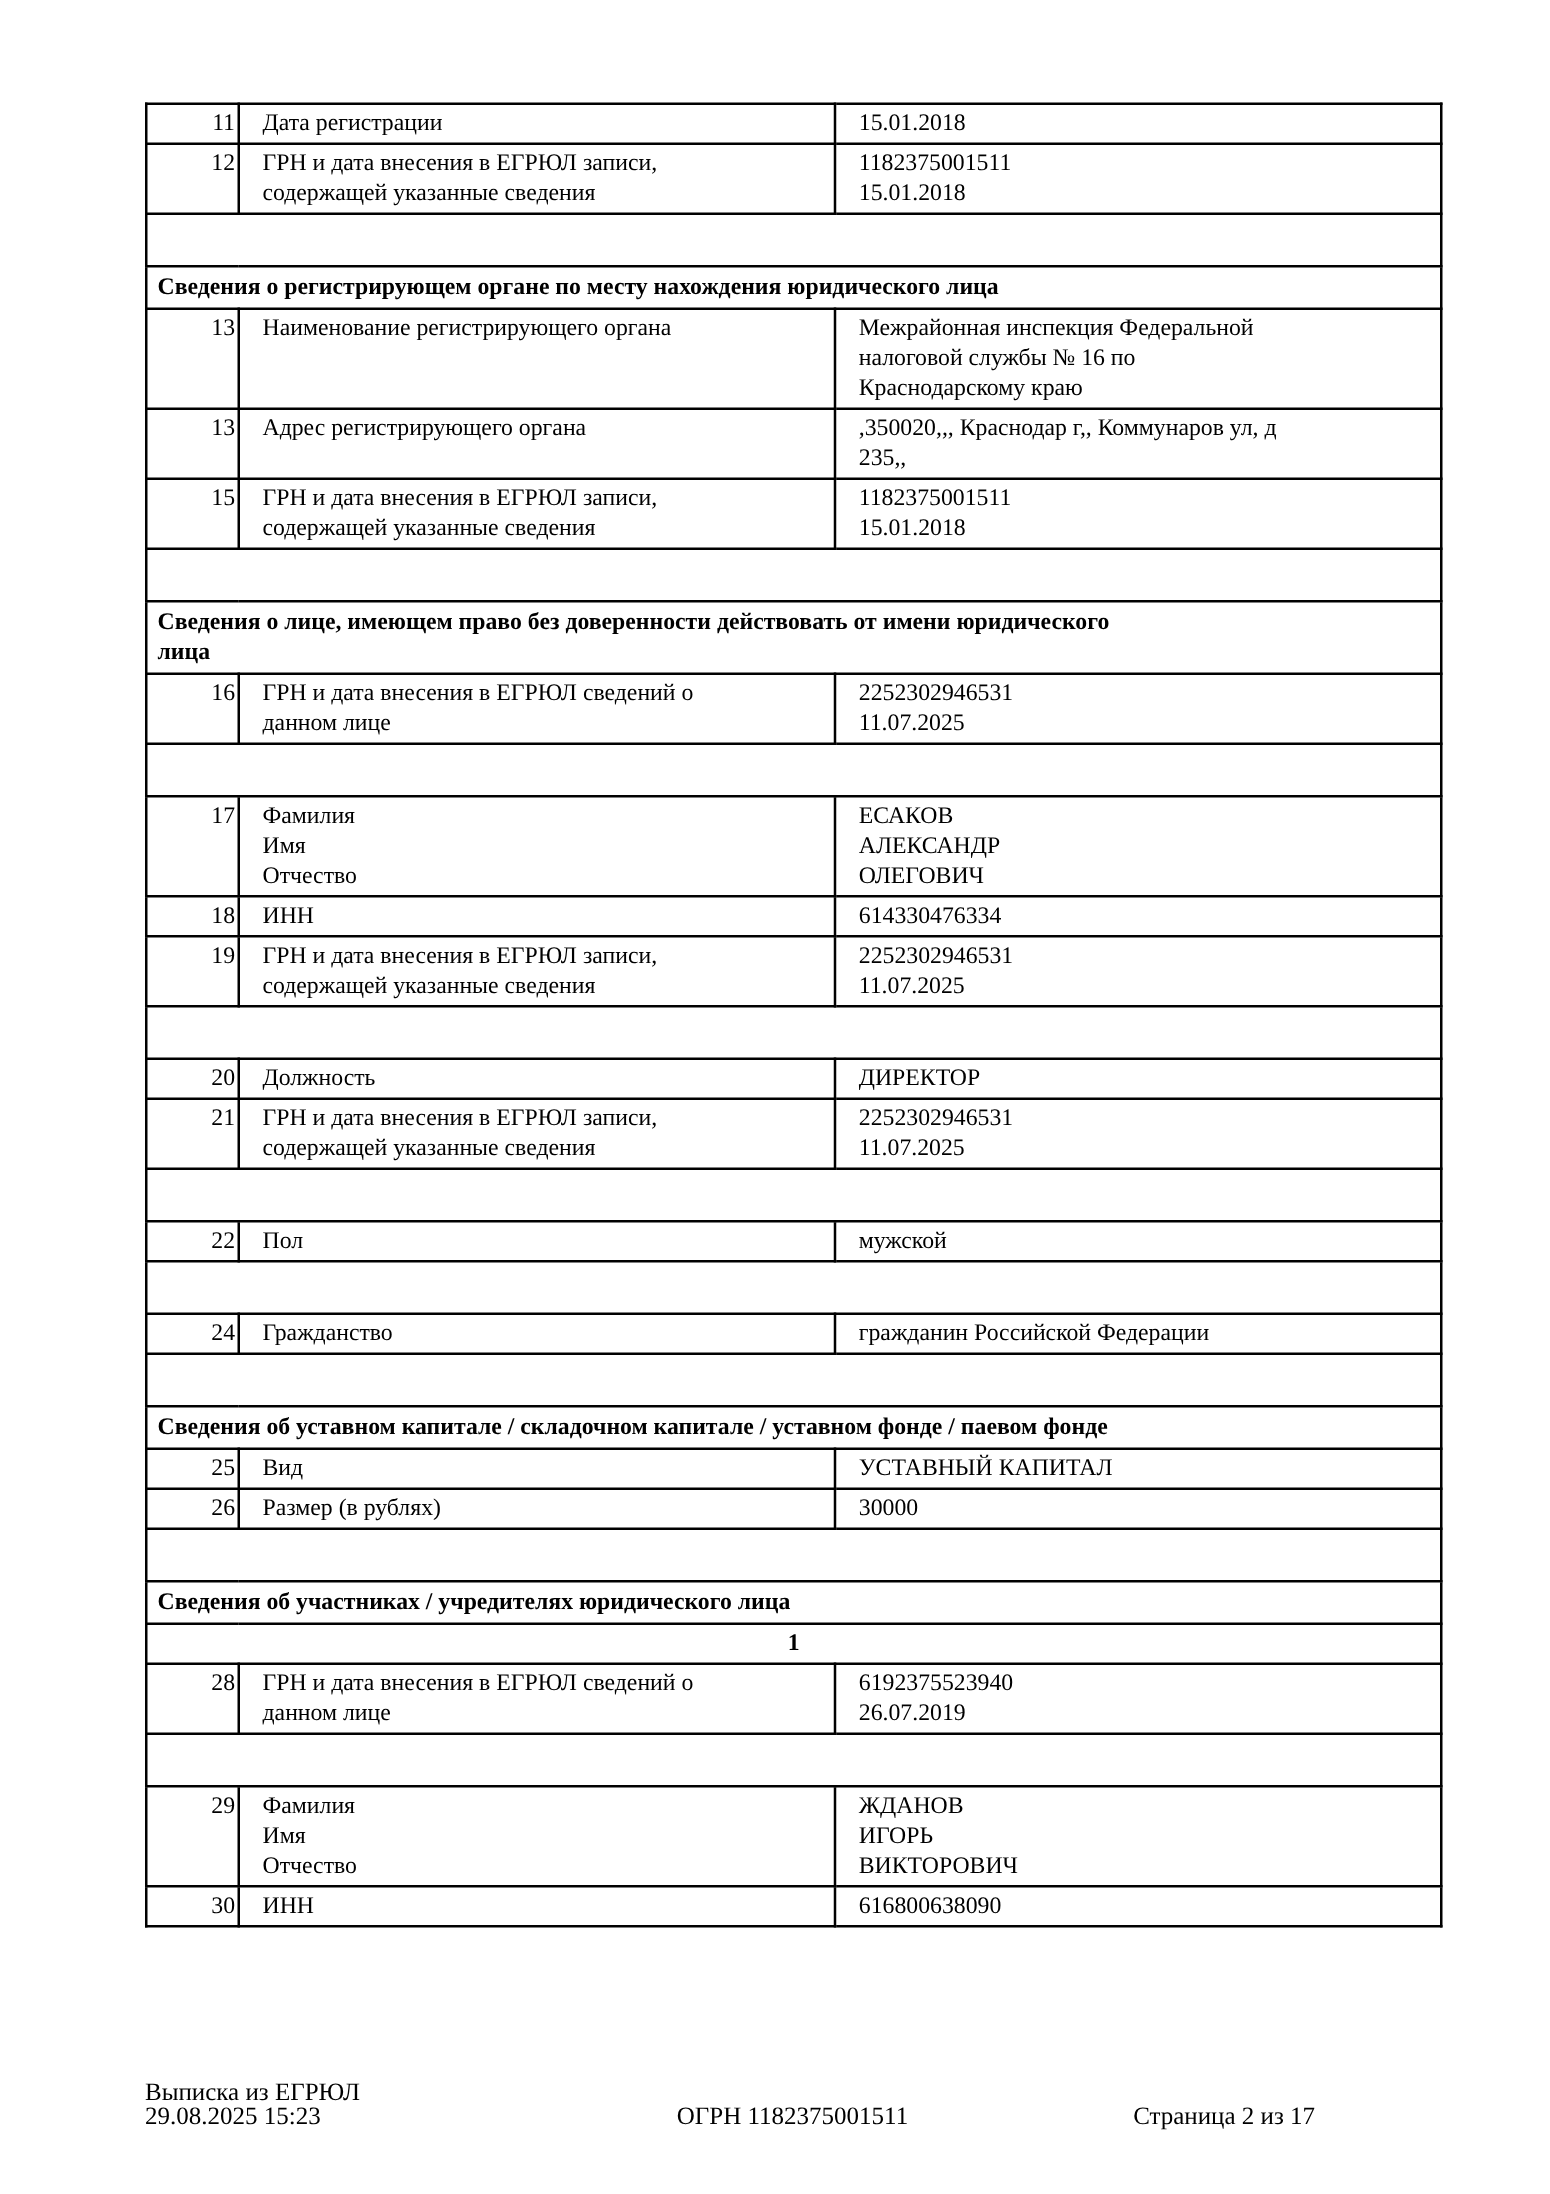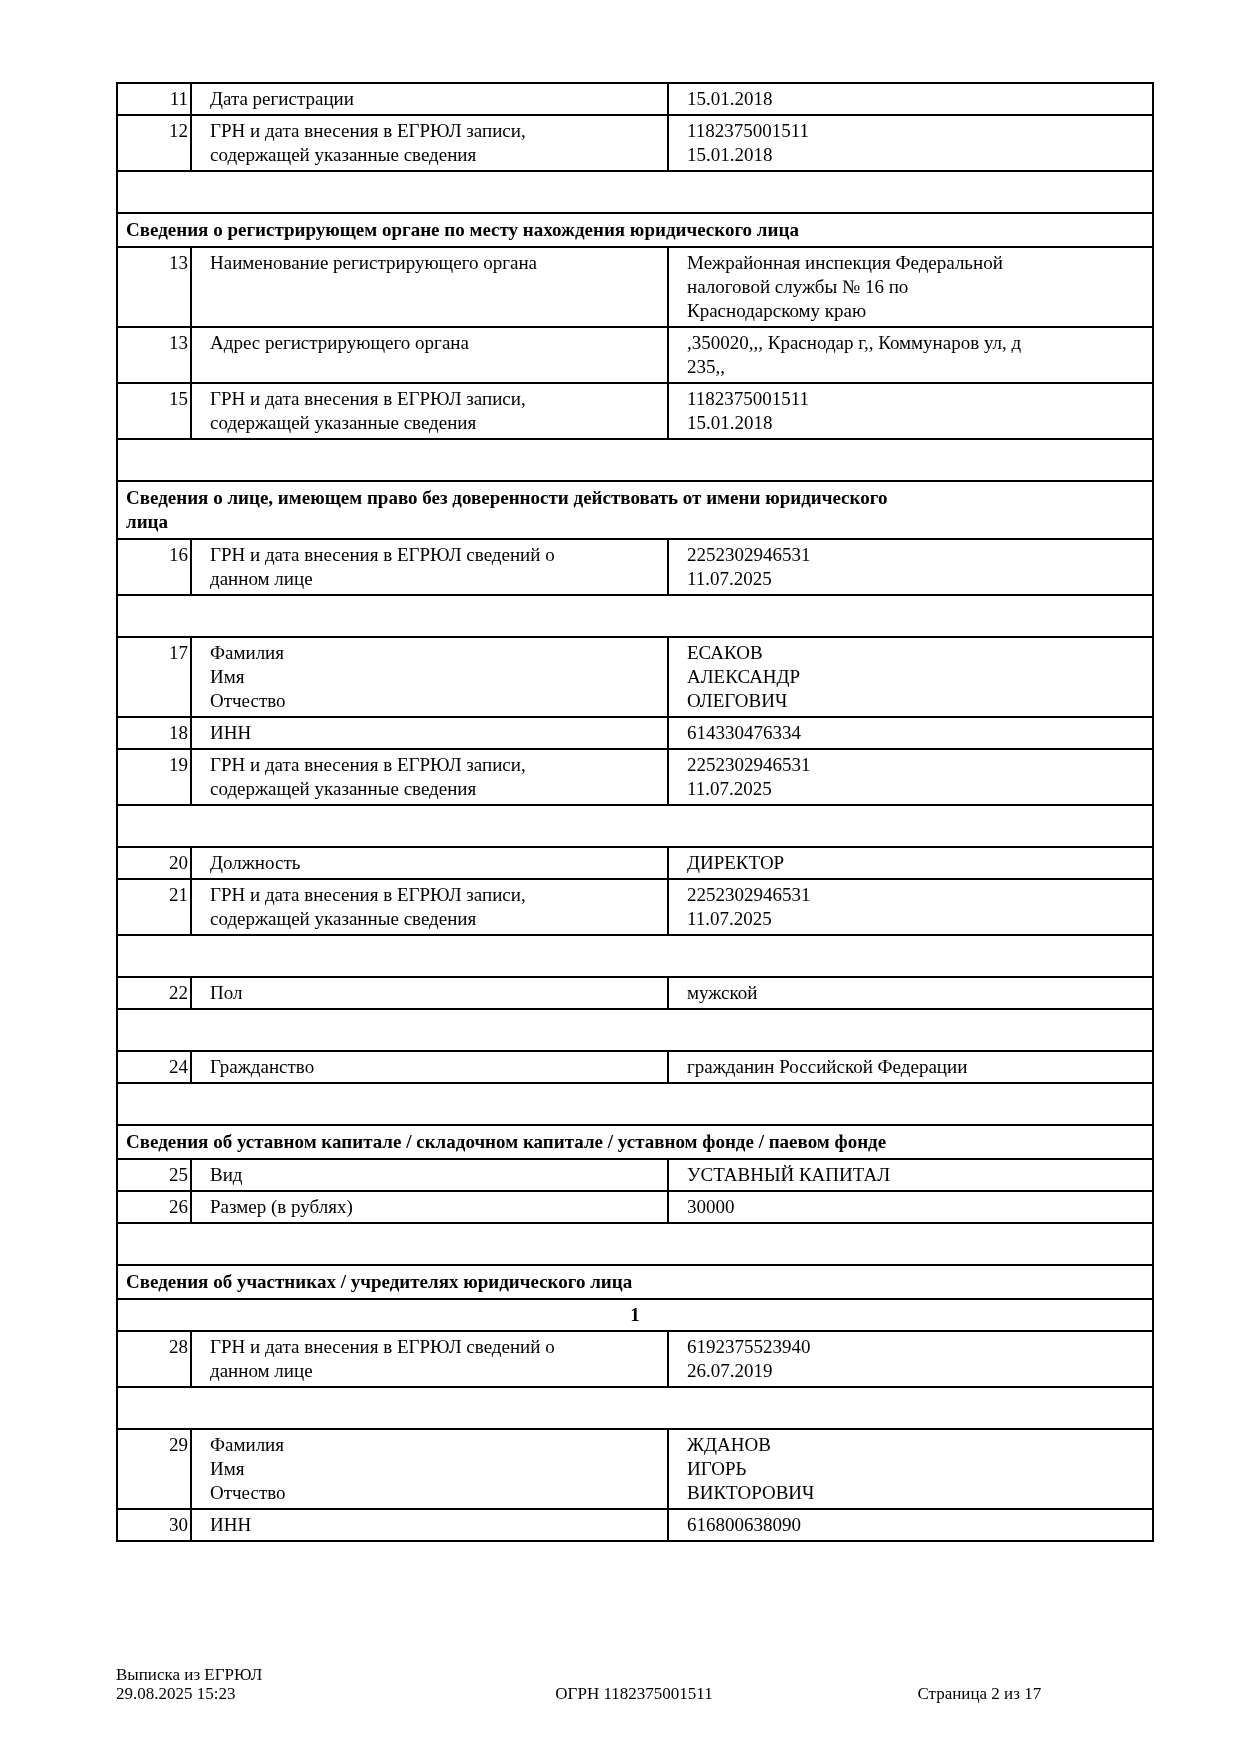--- a/index.html
+++ b/index.html
@@ -54,21 +54,21 @@
     height: 42px;
   }
   .footer {
     position: absolute;
     left: 116px;
     right: 88px;
     bottom: 52px;
     display: flex;
     justify-content: space-between;
     align-items: flex-end;
-    font-size: 17px;
+    font-size: 20px;
     line-height: 19px;
   }
   .footer > div { flex: 1; }
   .footer-center { text-align: center; }
   .footer-right { text-align: center; }
 </style>
 </head>
 <body>
 
 <div class="page">

